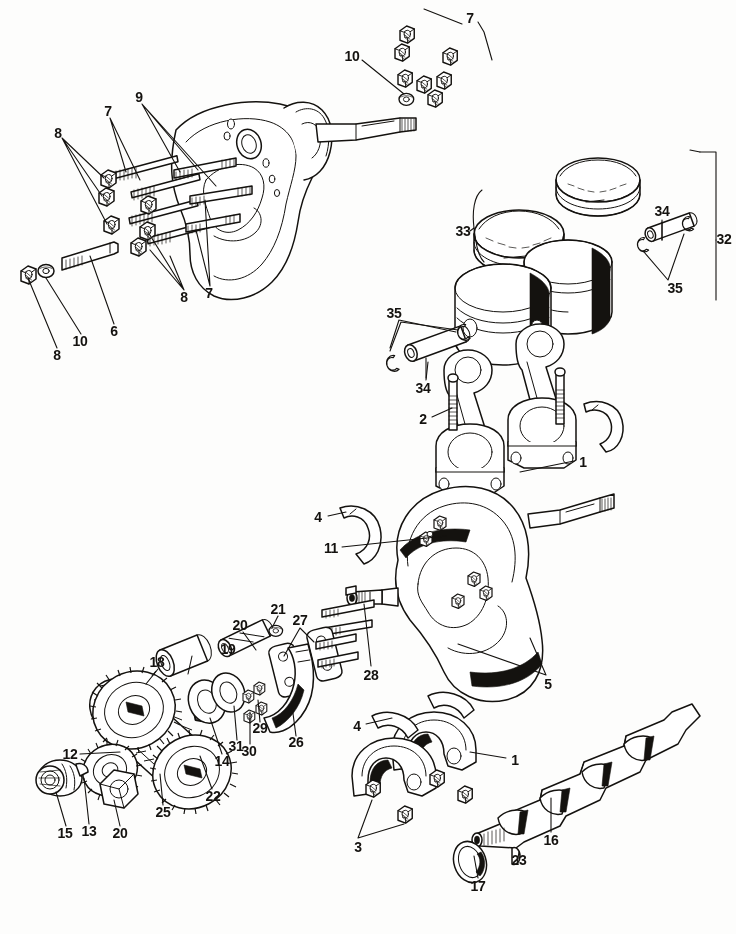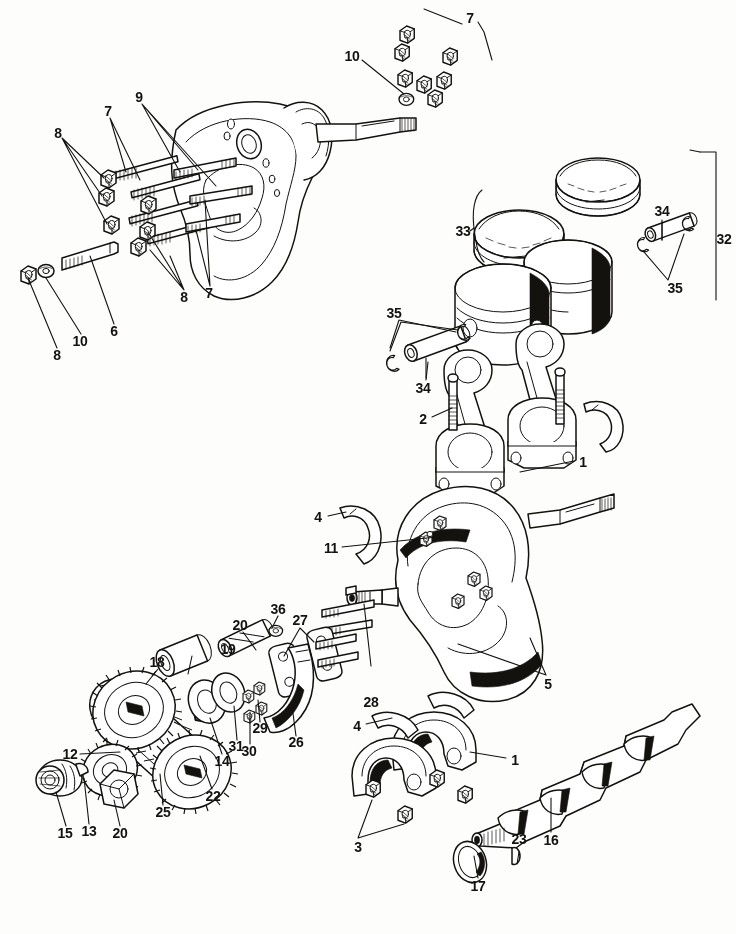--- a/index.html
+++ b/index.html
@@ -676,38 +676,38 @@
   <div class="lbl" style="left:209px;top:293px;">7</div>
   <div class="lbl" style="left:394px;top:313px;">35</div>
   <div class="lbl" style="left:57px;top:355px;">8</div>
   <div class="lbl" style="left:80px;top:341px;">10</div>
   <div class="lbl" style="left:114px;top:331px;">6</div>
   <div class="lbl" style="left:423px;top:388px;">34</div>
   <div class="lbl" style="left:423px;top:419px;">2</div>
   <div class="lbl" style="left:583px;top:462px;">1</div>
   <div class="lbl" style="left:318px;top:517px;">4</div>
   <div class="lbl" style="left:331px;top:548px;">11</div>
-  <div class="lbl" style="left:278px;top:609px;">36</div>
+  <div class="lbl" style="left:278px;top:609px;">21</div>
   <div class="lbl" style="left:240px;top:625px;">20</div>
   <div class="lbl" style="left:300px;top:620px;">27</div>
   <div class="lbl" style="left:200px;top:649px;margin-left:28px;">19</div>
   <div class="lbl" style="left:157px;top:662px;">18</div>
-  <div class="lbl" style="left:371px;top:675px;margin-top:27px;">28</div>
+  <div class="lbl" style="left:371px;top:675px;">28</div>
   <div class="lbl" style="left:548px;top:684px;">5</div>
   <div class="lbl" style="left:260px;top:728px;text-align:center;">29</div>
   <div class="lbl" style="left:296px;top:742px;">26</div>
   <div class="lbl" style="left:236px;top:746px;">31</div>
   <div class="lbl" style="left:249px;top:751px;">30</div>
   <div class="lbl" style="left:70px;top:754px;">12</div>
   <div class="lbl" style="left:357px;top:726px;">4</div>
   <div class="lbl" style="left:515px;top:760px;">1</div>
   <div class="lbl" style="left:222px;top:761px;">14</div>
   <div class="lbl" style="left:213px;top:796px;">22</div>
   <div class="lbl" style="left:163px;top:812px;">25</div>
   <div class="lbl" style="left:65px;top:833px;">15</div>
   <div class="lbl" style="left:89px;top:831px;text-align:center;">13</div>
   <div class="lbl" style="left:120px;top:833px;">20</div>
   <div class="lbl" style="left:358px;top:847px;">3</div>
   <div class="lbl" style="left:551px;top:840px;">16</div>
-  <div class="lbl" style="left:519px;top:839px;">23</div>
+  <div class="lbl" style="left:519px;top:860px;">23</div>
   <div class="lbl" style="left:478px;top:886px;">17</div>
 
 </div>
 
 </body></html>

